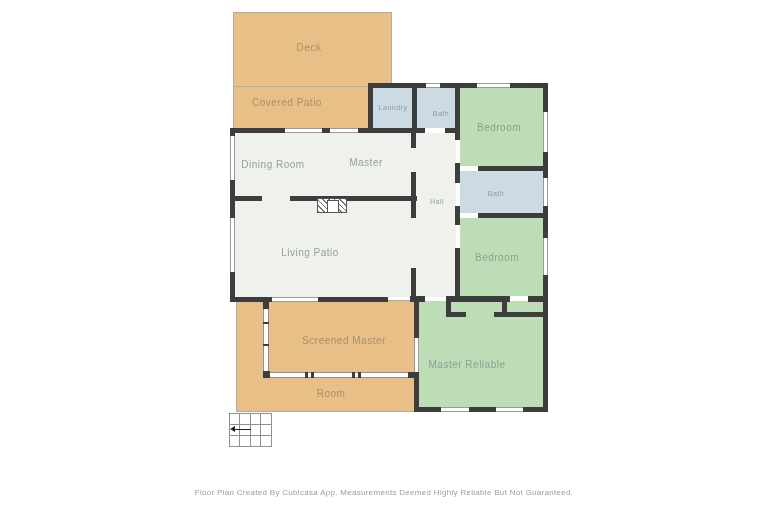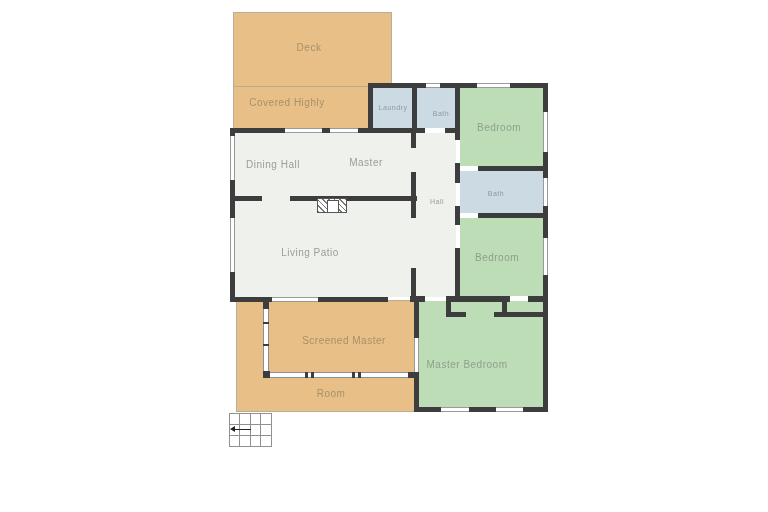--- a/index.html
+++ b/index.html
@@ -142,29 +142,30 @@
   <div class="fireplace">
     <div class="box"></div>
   </div>
 
   <div class="steps">
     <div class="arrow-line"></div>
     <div class="arrow-head"></div>
   </div>
 
   <span class="lbl on-tan" style="left:309px;top:47px;">Deck</span>
-  <span class="lbl on-tan" style="left:287px;top:102px;">Covered Highly</span>
+  <span class="lbl on-tan" style="left:287px;top:102px;">Covered Patio</span>
   <span class="lbl sm on-blue" style="left:393px;top:107px;">Laundry</span>
   <span class="lbl sm on-blue" style="left:441px;top:113px;">Bath</span>
   <span class="lbl on-green" style="left:499px;top:127px;">Bedroom</span>
-  <span class="lbl" style="left:273px;top:164px;">Dining Hall</span>
+  <span class="lbl" style="left:273px;top:164px;">Dining Room</span>
   <span class="lbl" style="left:366px;top:162px;">Master</span>
   <span class="lbl sm" style="left:437px;top:201px;">Hall</span>
   <span class="lbl sm on-blue" style="left:496px;top:193px;">Bath</span>
   <span class="lbl on-green" style="left:497px;top:257px;">Bedroom</span>
   <span class="lbl" style="left:310px;top:252px;">Living Patio</span>
   <span class="lbl on-tan" style="left:344px;top:340px;">Screened Master</span>
-  <span class="lbl on-green" style="left:467px;top:364px;">Master Bedroom</span>
+  <span class="lbl on-green" style="left:467px;top:364px;">Master Reliable</span>
   <span class="lbl on-tan" style="left:331px;top:393px;">Room</span>
 
 
+  <div class="footer">Floor Plan Created By Cubicasa App. Measurements Deemed Highly Reliable But Not Guaranteed.</div>
 
 </div>
 
 </body></html>

